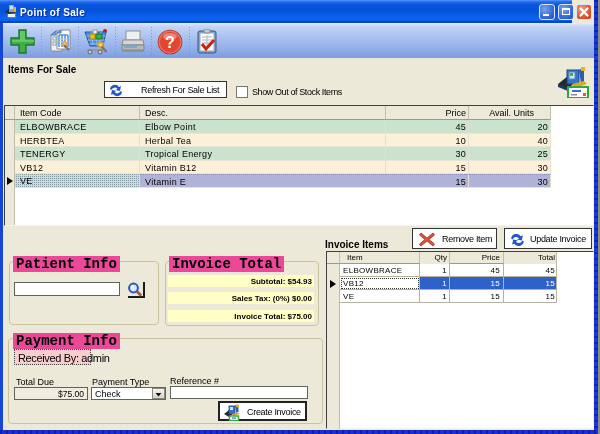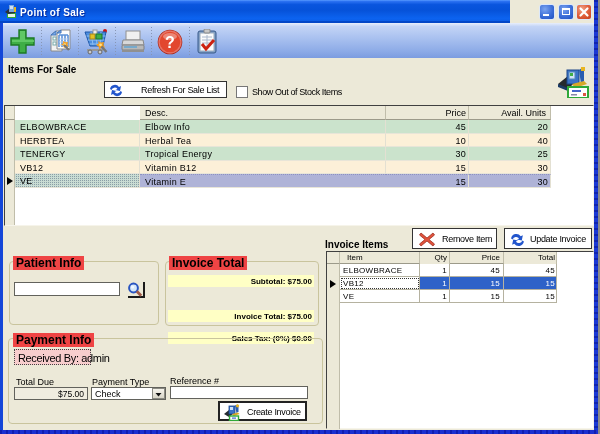--- a/index.html
+++ b/index.html
@@ -1,41 +1,41 @@
 <!DOCTYPE html>
 <html><head>
 <meta charset="utf-8">
 <style>
 html,body{margin:0;padding:0;}
 #win{position:relative;width:600px;height:434px;overflow:hidden;
   font-family:"Liberation Sans",sans-serif;font-size:9px;background:#ece9d8;}
 #win *{white-space:nowrap;}
 .abs{position:absolute;}
 
-#title{left:0;top:0;width:510px;height:23px;
+#title{left:0;top:0;width:572px;height:23px;
  background:linear-gradient(180deg,#5a9cff 0%,#2b71f2 6%,#0a55de 20%,#0652d9 45%,#0a5ce6 65%,#0c63f0 80%,#0b5ee8 90%,#0347c8 90%,#0346c6 100%);}
 #title .txt{position:absolute;left:20px;top:7px;color:#fff;font-weight:bold;font-size:10px;letter-spacing:0.35px;text-shadow:1px 1px 1px #00249a;}
 .tbtn{position:absolute;top:4px;width:16px;height:16px;border-radius:3px;border:1px solid #dce8fa;box-sizing:border-box;}
 .bmin,.bmax{background:radial-gradient(circle at 35% 30%,#7ba4ef 0%,#3c6ed8 55%,#1f50c0 100%);}
 #bclose{background:radial-gradient(circle at 35% 30%,#f1a286 0%,#e0603c 50%,#c63f1c 100%);}
 
 #toolbar{left:0;top:23px;width:600px;height:35px;
  background:linear-gradient(180deg,#e7eefc 0%,#c3d4f6 10%,#a8c0ef 45%,#8dabe7 80%,#7c9ce0 100%);
  border-left:3px solid #0b51d6;box-sizing:border-box;}
 .tsep{position:absolute;top:4px;width:1px;height:29px;background:repeating-linear-gradient(180deg,#8796b5 0 1px,rgba(255,255,255,0) 1px 3px);}
 
 #client{left:0px;top:58px;width:600px;height:372px;background:#ece9d8;}
 .blab{font-weight:bold;color:#000;font-size:10px;}
 .btn{position:absolute;background:#fff;border:1px solid #333;box-sizing:border-box;color:#000;letter-spacing:-0.3px;}
 .grid{position:absolute;background:#fff;border-top:1px solid #404040;border-left:1px solid #404040;border-bottom:1px solid #f6f4ea;border-right:1px solid #f6f4ea;box-sizing:border-box;}
 .gh{position:absolute;background:#ece9d8;border-right:1px solid #c0bdaa;border-bottom:1px solid #9c9a8a;box-sizing:border-box;color:#000;overflow:hidden;}
 .rsel{position:absolute;background:#ece9d8;border-right:1px solid #c0bdaa;box-sizing:border-box;}
 .cell{position:absolute;box-sizing:border-box;overflow:hidden;letter-spacing:0.3px;}
 .groupbox{position:absolute;border:1px solid #c9c49d;border-radius:4px;box-sizing:border-box;}
-.gblab{position:absolute;background:#ef4444;font-weight:bold;padding:0 3px;font-size:12px;}
+.gblab{position:absolute;background:#ec4899;font-weight:bold;padding:0 3px;font-size:14px;font-family:Liberation Mono, monospace;}
 .ylw{position:absolute;background:#ffffc5;text-align:right;font-weight:bold;box-sizing:border-box;font-size:8px;}
 .lab{position:absolute;color:#000;}
 .inp{position:absolute;background:#fff;border:1px solid #62625c;box-sizing:border-box;}
 
 #bl{left:0;top:23px;width:3px;height:411px;background:#1446d8;}
 #br{left:594px;top:0px;width:4px;height:434px;background:#1a38d4;background-image:repeating-linear-gradient(180deg,rgba(8,20,140,.55) 0 2px,rgba(0,0,0,0) 2px 6px);}
 #brg{left:598px;top:0px;width:2px;height:434px;background:#8a8a8a;}
 #bb{left:0;top:430px;width:598px;height:4px;background:#1a2fd0;background-image:repeating-linear-gradient(90deg,rgba(8,16,150,.55) 0 2px,rgba(0,0,0,0) 2px 6px);}
 </style>
 </head>
@@ -165,26 +165,27 @@
     <path d="M16 18 l12 -3 l3 3 l-12 4 z" fill="#d8a828"></path>
     <rect x="12" y="21" width="20" height="11" fill="#fff" stroke="#2fa838" stroke-width="2"></rect>
     <rect x="16" y="24" width="9" height="2" fill="#4466cc"></rect>
     <rect x="15" y="28" width="6" height="1.5" fill="#8888aa"></rect>
     <rect x="27" y="27" width="3" height="3" fill="#dd5544"></rect>
   </svg>
 
   <div class="grid" style="left:4px;top:105px;width:590px;height:121px;"></div>
   <div class="rsel" style="left:5px;top:106px;width:10px;height:119px;"></div>
   <div class="gh" style="left:5px;top:106px;width:10px;height:14px;"></div>
+  <div class="gh" style="left:15px;top:106px;width:125px;height:14px;padding:2px 0 0 5px;">Item Code</div>
   <div class="gh" style="left:140px;top:106px;width:246px;height:14px;padding:2px 13px 0 5px;">Desc.</div>
   <div class="gh" style="left:386px;top:106px;width:83px;height:14px;padding:2px 2px 0 0;text-align:right;">Price</div>
-  <div class="gh" style="left:469px;top:106px;width:82px;height:14px;padding:2px 4px 0 0;text-align:right;">Avail. Units</div>
+  <div class="gh" style="left:469px;top:106px;width:82px;height:14px;padding:2px 16px 0 0;text-align:right;">Avail. Units</div>
   <div id="rows">
       <div class="cell" style="left:15px;top:120px;width:125px;height:13.5px;background:#cbe3cc;border-right:1px solid #e3e0d2;border-bottom:1px solid #e8e5d8;padding:2px 0 0 5px;">ELBOWBRACE</div>
-      <div class="cell" style="left:140px;top:120px;width:246px;height:13.5px;background:#cbe3cc;border-right:1px solid #e3e0d2;border-bottom:1px solid #e8e5d8;padding:2px 0 0 5px;">Elbow Info</div>
+      <div class="cell" style="left:140px;top:120px;width:246px;height:13.5px;background:#cbe3cc;border-right:1px solid #e3e0d2;border-bottom:1px solid #e8e5d8;padding:2px 0 0 5px;">Elbow Point</div>
       <div class="cell" style="left:386px;top:120px;width:83px;height:13.5px;background:#cbe3cc;border-right:1px solid #e3e0d2;border-bottom:1px solid #e8e5d8;text-align:right;padding:2px 2px 0 0;">45</div>
       <div class="cell" style="left:469px;top:120px;width:82px;height:13.5px;background:#cbe3cc;border-right:1px solid #e3e0d2;border-bottom:1px solid #e8e5d8;text-align:right;padding:2px 2px 0 0;">20</div>
       <div class="cell" style="left:15px;top:133.5px;width:125px;height:13.5px;background:#fcf0d8;border-right:1px solid #e3e0d2;border-bottom:1px solid #e8e5d8;padding:2px 0 0 5px;">HERBTEA</div>
       <div class="cell" style="left:140px;top:133.5px;width:246px;height:13.5px;background:#fcf0d8;border-right:1px solid #e3e0d2;border-bottom:1px solid #e8e5d8;padding:2px 0 0 5px;">Herbal Tea</div>
       <div class="cell" style="left:386px;top:133.5px;width:83px;height:13.5px;background:#fcf0d8;border-right:1px solid #e3e0d2;border-bottom:1px solid #e8e5d8;text-align:right;padding:2px 2px 0 0;">10</div>
       <div class="cell" style="left:469px;top:133.5px;width:82px;height:13.5px;background:#fcf0d8;border-right:1px solid #e3e0d2;border-bottom:1px solid #e8e5d8;text-align:right;padding:2px 2px 0 0;">40</div>
       <div class="cell" style="left:15px;top:147px;width:125px;height:13.5px;background:#cbe3cc;border-right:1px solid #e3e0d2;border-bottom:1px solid #e8e5d8;padding:2px 0 0 5px;">TENERGY</div>
       <div class="cell" style="left:140px;top:147px;width:246px;height:13.5px;background:#cbe3cc;border-right:1px solid #e3e0d2;border-bottom:1px solid #e8e5d8;padding:2px 0 0 5px;">Tropical Energy</div>
       <div class="cell" style="left:386px;top:147px;width:83px;height:13.5px;background:#cbe3cc;border-right:1px solid #e3e0d2;border-bottom:1px solid #e8e5d8;text-align:right;padding:2px 2px 0 0;">30</div>
       <div class="cell" style="left:469px;top:147px;width:82px;height:13.5px;background:#cbe3cc;border-right:1px solid #e3e0d2;border-bottom:1px solid #e8e5d8;text-align:right;padding:2px 2px 0 0;">25</div>
@@ -206,22 +207,22 @@
   <div class="inp" style="left:14px;top:282px;width:106px;height:14px;"></div>
   <svg class="abs" style="left:125px;top:279px" width="21" height="20" viewBox="0 0 21 20">
     <path d="M19 3 v15 h-16" stroke="#1a1a1a" stroke-width="2" fill="none"></path>
     <circle cx="8.5" cy="9" r="4.4" fill="#d6e8fa" stroke="#2a55c0" stroke-width="2"></circle>
     <circle cx="7.6" cy="8" r="1.6" fill="#f2f8ff"></circle>
     <path d="M11.8 12.2 l4.4 4.6" stroke="#a05a48" stroke-width="2.8"></path>
   </svg>
 
   <div class="groupbox" style="left:165px;top:261px;width:154px;height:65px;"></div>
   <div class="gblab" style="left:169px;top:256px;">Invoice Total</div>
-  <div class="ylw" style="left:168px;top:275px;width:146px;height:12px;padding:2px 2px 0 0;">Subtotal: $75.00</div>
-  <div class="ylw" style="left:168px;top:292px;width:146px;height:12px;padding:2px 2px 0 0;margin-top:40px;">Sales Tax: (0%) $0.00</div>
+  <div class="ylw" style="left:168px;top:275px;width:146px;height:12px;padding:2px 2px 0 0;">Subtotal: $54.93</div>
+  <div class="ylw" style="left:168px;top:292px;width:146px;height:12px;padding:2px 2px 0 0;">Sales Tax: (0%) $0.00</div>
   <div class="ylw" style="left:168px;top:310px;width:146px;height:12px;padding:2px 2px 0 0;">Invoice Total: $75.00</div>
 
   <div class="groupbox" style="left:8px;top:338px;width:315px;height:86px;"></div>
   <div class="gblab" style="left:13px;top:333px;">Payment Info</div>
   <div class="abs" style="left:14px;top:349px;width:77px;height:16px;background:#f8cdcd;border:1px dotted #444;box-sizing:border-box;padding:2px 0 0 3px;font-size:11px;letter-spacing:-0.35px;">Received By: admin</div>
   <div class="lab" style="left:16px;top:377px;">Total Due</div>
   <div class="abs" style="left:14px;top:387px;width:74px;height:13px;background:#f0ede0;border:1px solid #62625c;box-sizing:border-box;text-align:right;padding:1px 3px 0 0;font-size:8.5px;">$75.00</div>
   <div class="lab" style="left:92px;top:377px;">Payment Type</div>
   <div class="abs" style="left:91px;top:387px;width:75px;height:13px;background:#fff;border:1px solid #62625c;box-sizing:border-box;">
     <span style="position:absolute;left:3px;top:1px;">Check</span>

